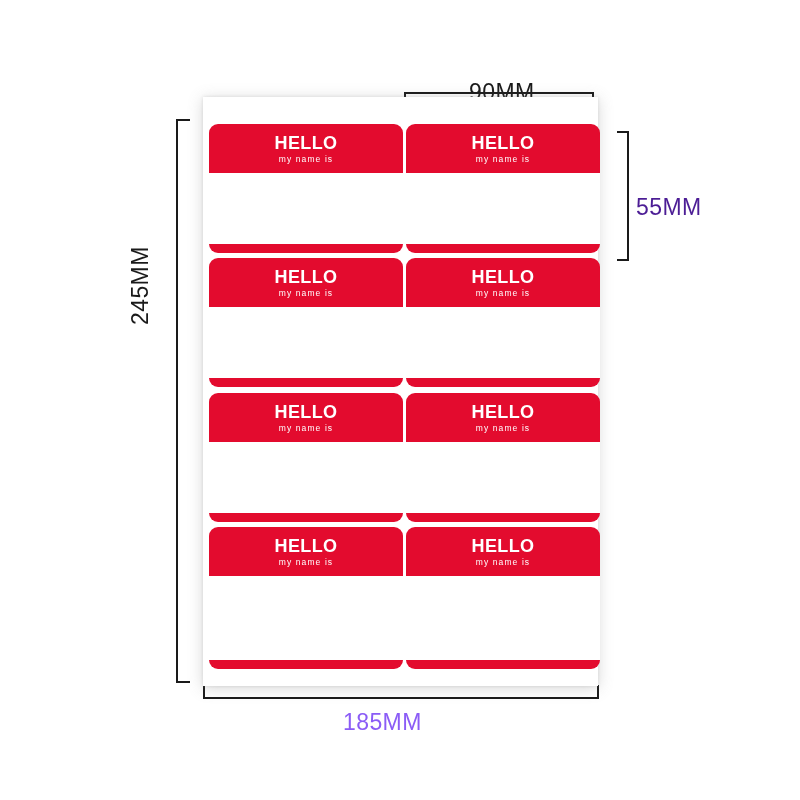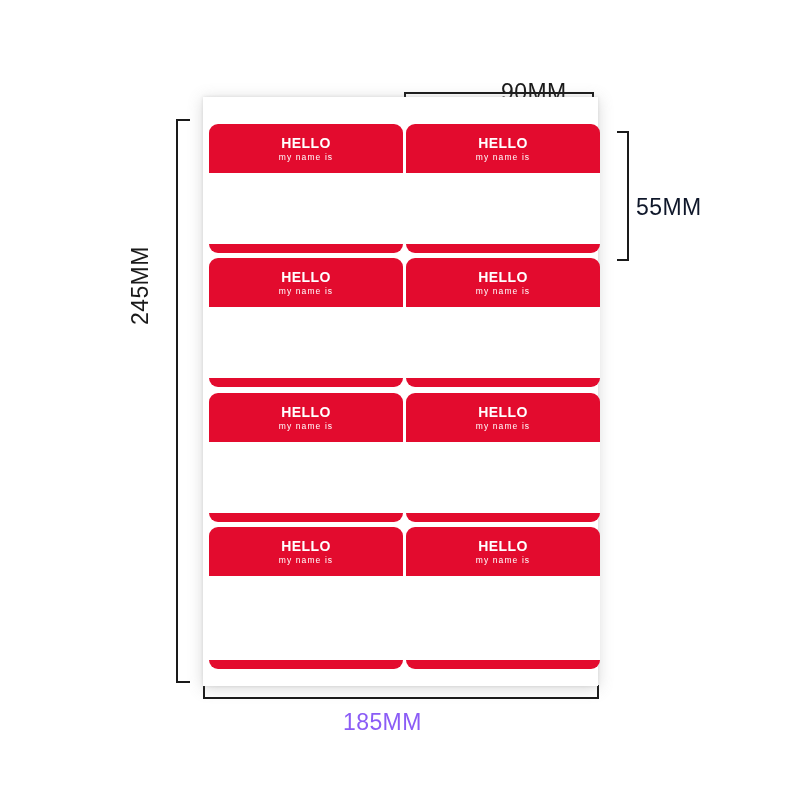--- a/index.html
+++ b/index.html
@@ -33,21 +33,21 @@
     width:194px;height:49px;
     background:var(--red,#E30B2E);
     border-radius:9px 9px 0 0;
     box-sizing:border-box;
     display:flex;flex-direction:column;
     align-items:center;justify-content:center;
     overflow:hidden;
   }
   .hello{
     color:#ffffff;
-    font-size:14px;
+    font-size:18px;
     font-weight:bold;
     letter-spacing:.4px;
     line-height:1;
     margin:0 0 3px 0;
     font-family:"Liberation Sans", sans-serif;
   }
   .mynameis{
     color:#ffffff;
     font-size:8.5px;
     font-weight:normal;
@@ -70,21 +70,21 @@
 
   
   .dim-text{
     position:absolute;
     color:#1a1a1a;
     font-size:23px;
     font-family:"Liberation Sans", sans-serif;
     white-space:nowrap;
     letter-spacing:.4px;
   }
-  #dim-90-text  { left:469px; top:79px;margin-left:32px; }
+  #dim-90-text  { left:469px; top:79px; }
   #dim-55-text  { left:636px; top:194px;}
   #dim-185-text { left:343px; top:709px;}
   #dim-245-text {
     left:127px; top:325px;
     transform:rotate(-90deg);
     transform-origin:left top;
   }
 
   
   #brk-90{
@@ -131,21 +131,21 @@
 <body style="background: rgb(255, 255, 255);">
 
 <div id="stage">
 
   <div id="brk-90" style="border-color: rgb(26, 26, 26);"></div>
   <div id="brk-55" style="border-color: rgb(26, 26, 26);"></div>
   <div id="brk-245" style="border-color: rgb(26, 26, 26);"></div>
   <div id="brk-185" style="border-color: rgb(26, 26, 26);"></div>
 
   <div class="dim-text" id="dim-90-text" style="color: rgb(26, 26, 26);">90MM</div>
-  <div class="dim-text" id="dim-55-text" style="color: #0f172a;">55MM</div>
+  <div class="dim-text" id="dim-55-text" style="color: #4c1d95;">55MM</div>
   <div class="dim-text" id="dim-245-text" style="color: rgb(26, 26, 26);">245MM</div>
   <div class="dim-text" id="dim-185-text" style="color: #8b5cf6;">185MM</div>
 
   <div id="sheet">
       <div class="label col-left" style="top: 0px;">
         <div class="lbl-head" style="--red: #E30B2E; top: 27px;">
           <div class="hello">HELLO</div>
           <div class="mynameis">my name is</div>
         </div>
         <div class="lbl-body" style="top: 76px; height: 71px;"></div>

